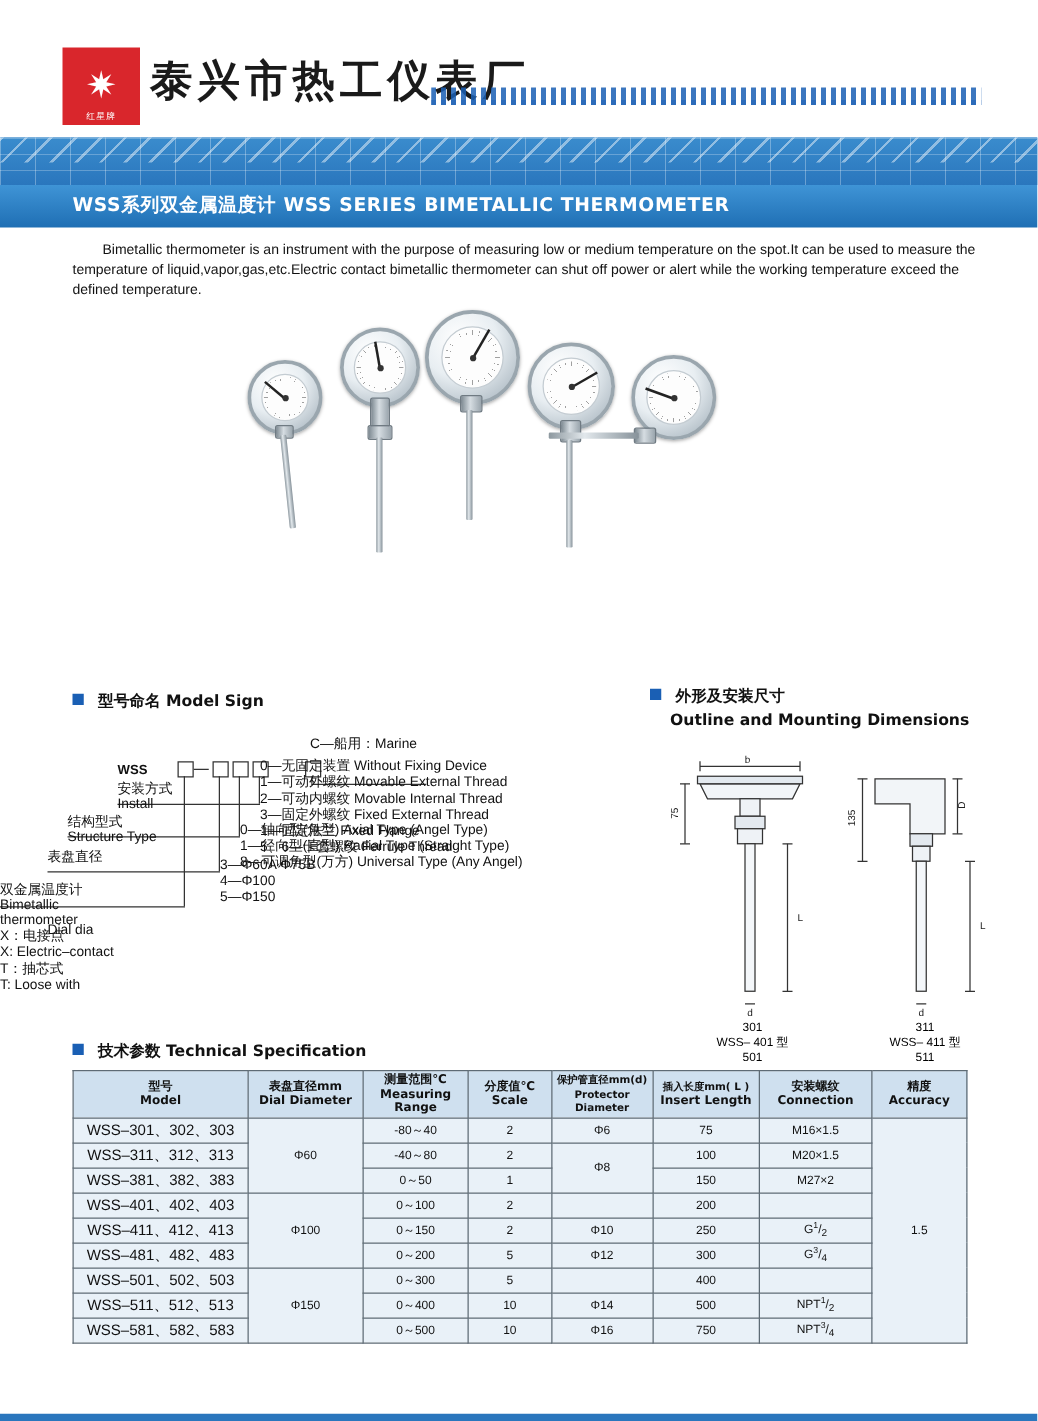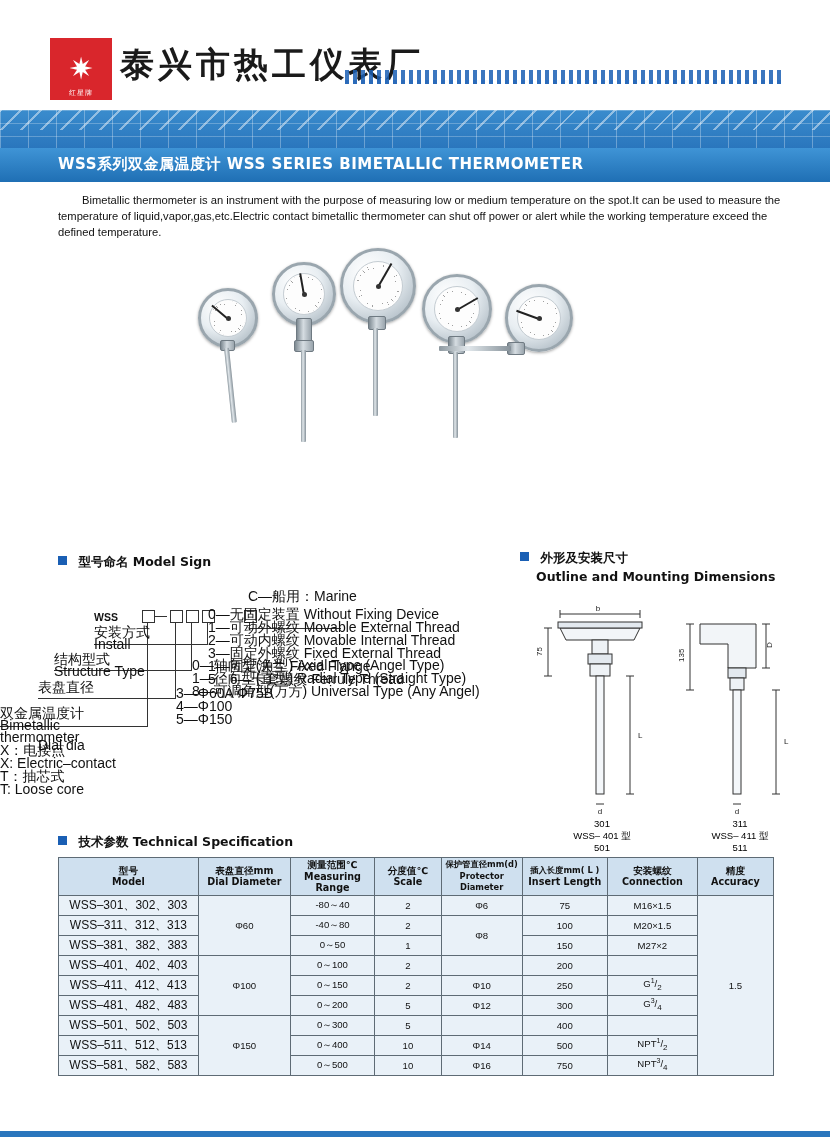--- a/index.html
+++ b/index.html
@@ -112,21 +112,21 @@
   .sec-h{font-size:12.5px;font-weight:bold;color:#111;font-family:"DejaVu Sans","Liberation Sans",sans-serif;}
 
   
   .modelsign{position:absolute;left:58px;top:552px;width:440px;}
   .ms-diagram{position:relative;height:230px;margin-top:10px;font-size:9.5px;color:#111;}
   .ms-wss{position:absolute;left:36px;top:30px;font-size:10.5px;font-weight:bold;}
   .ms-box{position:absolute;width:11px;height:11px;border:1px solid #333;top:29px;}
   .ms-dash{position:absolute;top:35px;width:12px;height:1px;background:#333;}
   .vline{position:absolute;width:1px;background:#333;}
   .hline{position:absolute;height:1px;background:#333;}
-  .ms-label{position:absolute;font-size:14px;line-height:13px;white-space:nowrap;}
+  .ms-label{position:absolute;font-size:11px;line-height:13px;white-space:nowrap;}
 
   
   .outline{position:absolute;left:520px;top:548px;width:290px;}
   .od-draw{position:relative;height:250px;margin-top:12px;}
   .od-cap{position:absolute;font-size:9.5px;text-align:center;line-height:12px;}
 
   
   .specwrap{position:absolute;left:58px;top:832px;width:716px;}
   table{border-collapse:collapse;width:716px;font-size:9.6px;color:#111;}
   th,td{border:1px solid #5e6b75;text-align:center;padding:1px 2px;}
@@ -254,21 +254,21 @@
       <div class="vline" style="left:191px;top:41px;height:-0px;"></div>
       <div class="vline" style="left:191px;top:41px;height:6px;"></div>
       <div class="hline" style="left:191px;top:47px;width:92px;"></div>
 
       <div class="ms-label" style="left:-58px;top:126px;">双金属温度计</div>
       <div class="ms-label" style="left:-58px;top:138px;">Bimetallic</div>
       <div class="ms-label" style="left:-58px;top:150px;">thermometer</div>
       <div class="ms-label" style="left:-58px;top:163px;">X：电接点</div>
       <div class="ms-label" style="left:-58px;top:176px;">X: Electric–contact</div>
       <div class="ms-label" style="left:-58px;top:189px;">T：抽芯式</div>
-      <div class="ms-label" style="left:-58px;top:202px;">T: Loose core</div>
+      <div class="ms-label" style="left:-58px;top:202px;">T: Loose with</div>
 
       <div class="ms-label" style="left:-20px;top:100px;">表盘直径</div>
       <div class="ms-label" style="left:-20px;top:112px;margin-top:46px;">Dial dia</div>
       <div class="ms-label" style="left:118px;top:106px;">3—Φ60A Φ75B</div>
       <div class="ms-label" style="left:118px;top:119px;text-align:center;">4—Φ100</div>
       <div class="ms-label" style="left:118px;top:132px;">5—Φ150</div>
 
       <div class="ms-label" style="left:-4px;top:72px;">结构型式</div>
       <div class="ms-label" style="left:-4px;top:84px;">Structure Type</div>
       <div class="ms-label" style="left:134px;top:78px;">0—轴向型(角型) Axial Type (Angel Type)</div>

